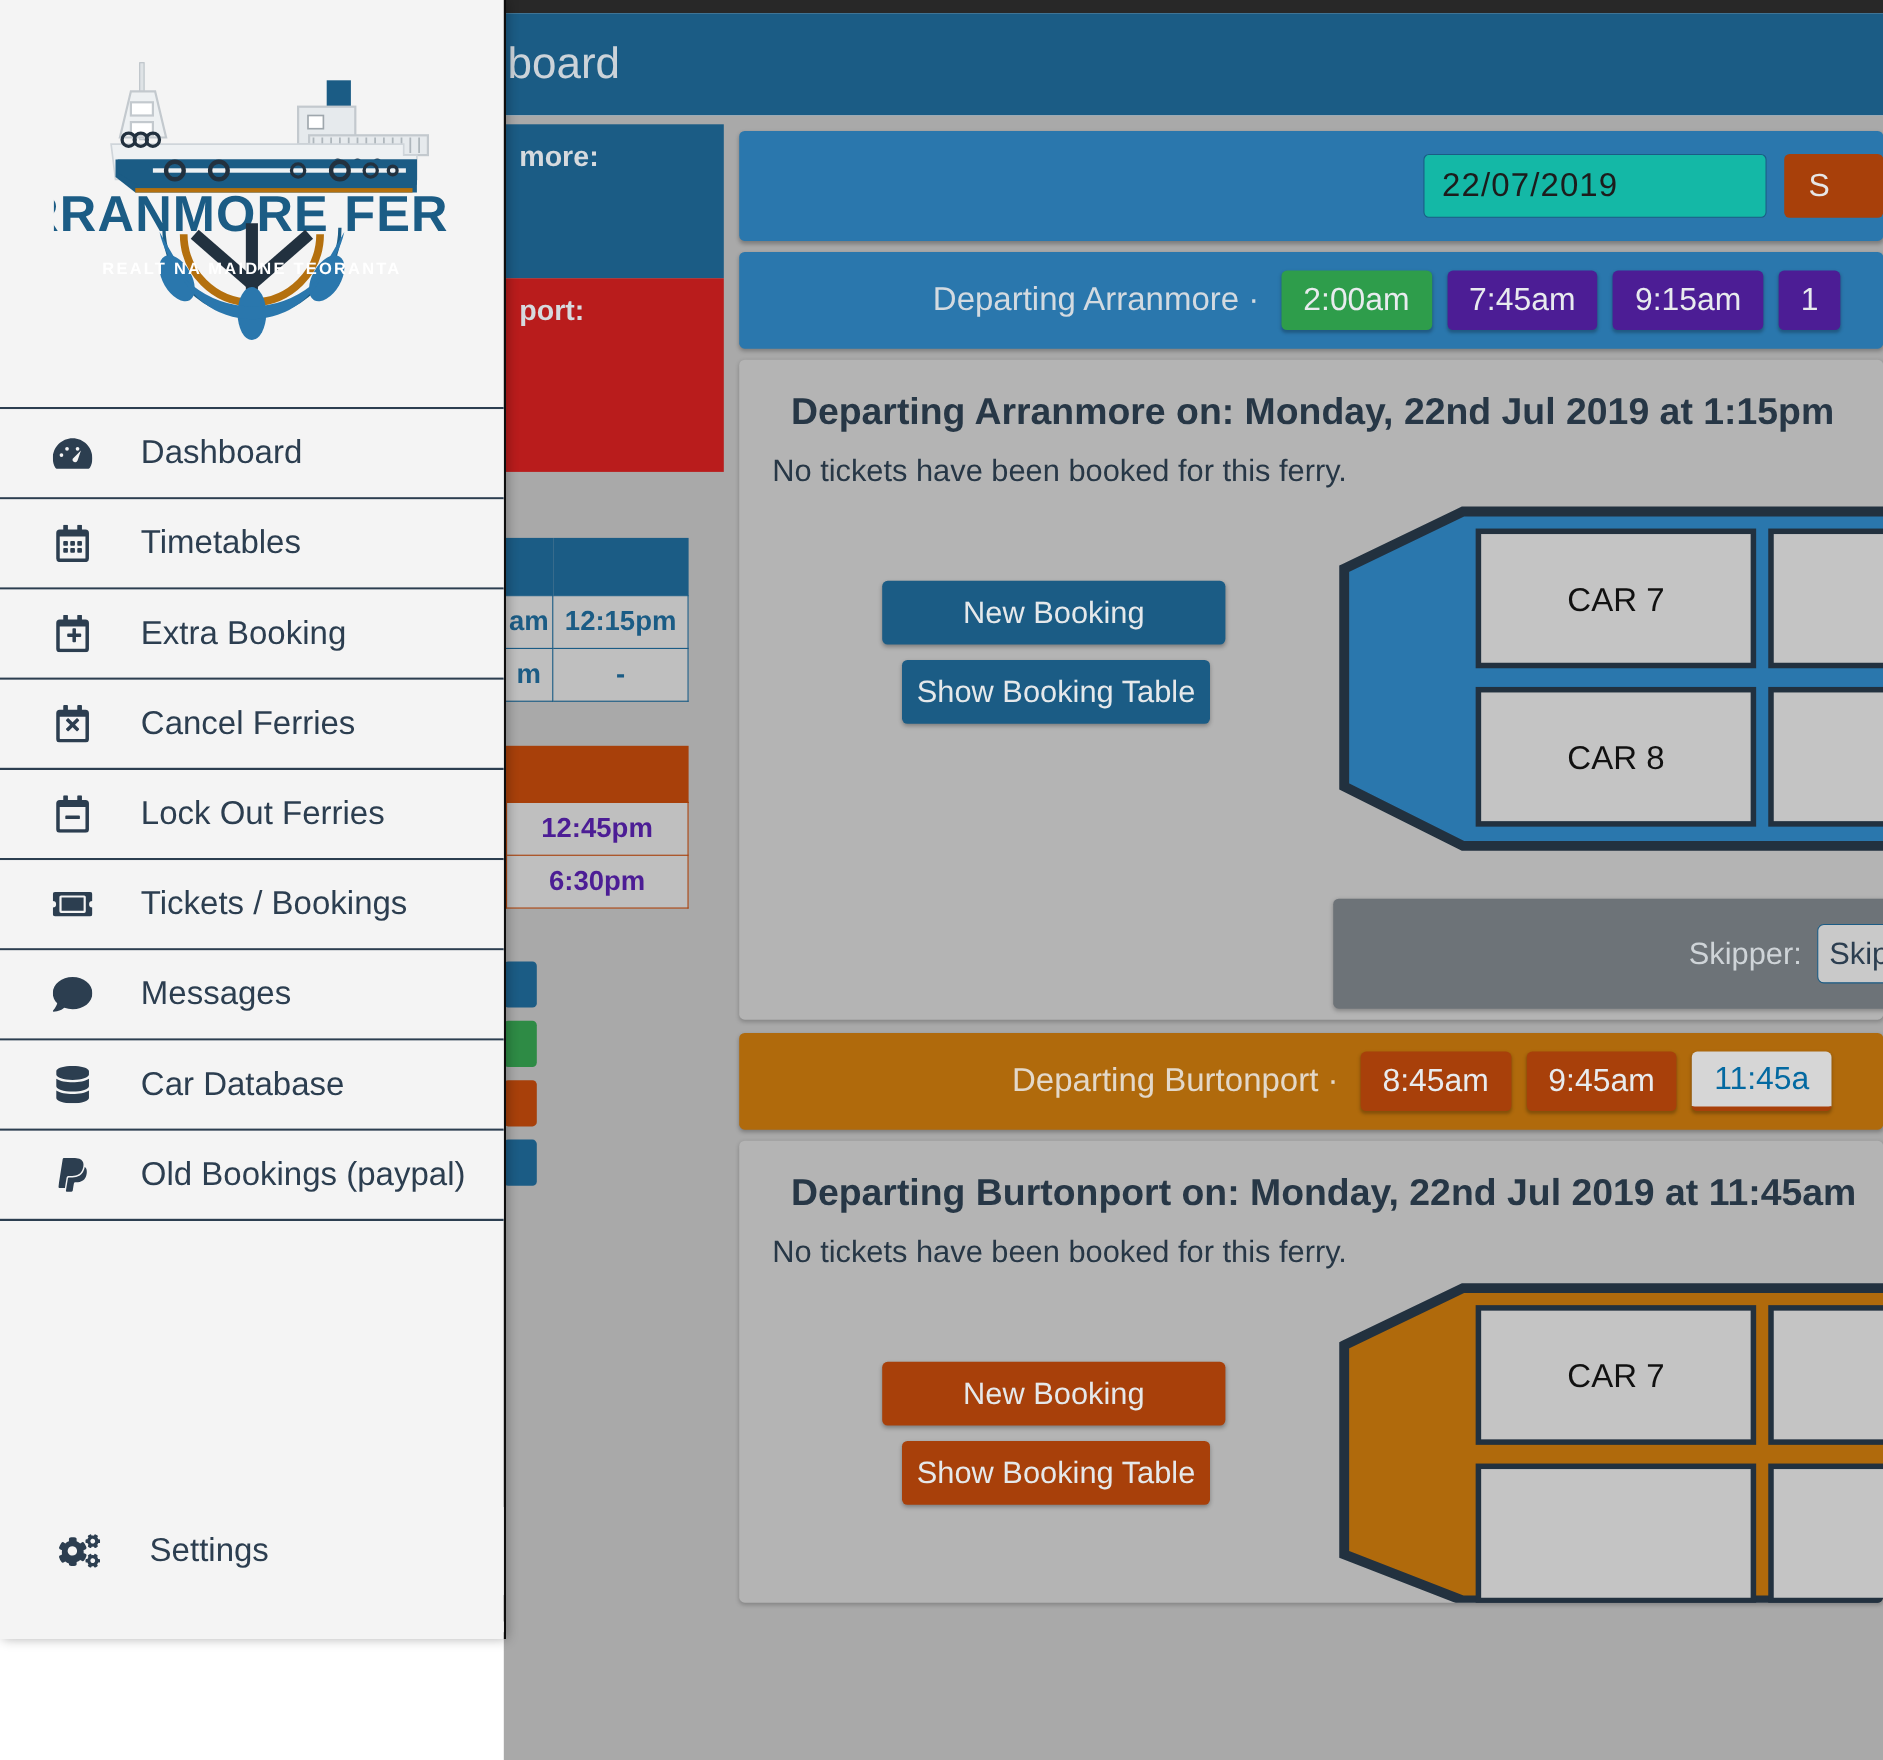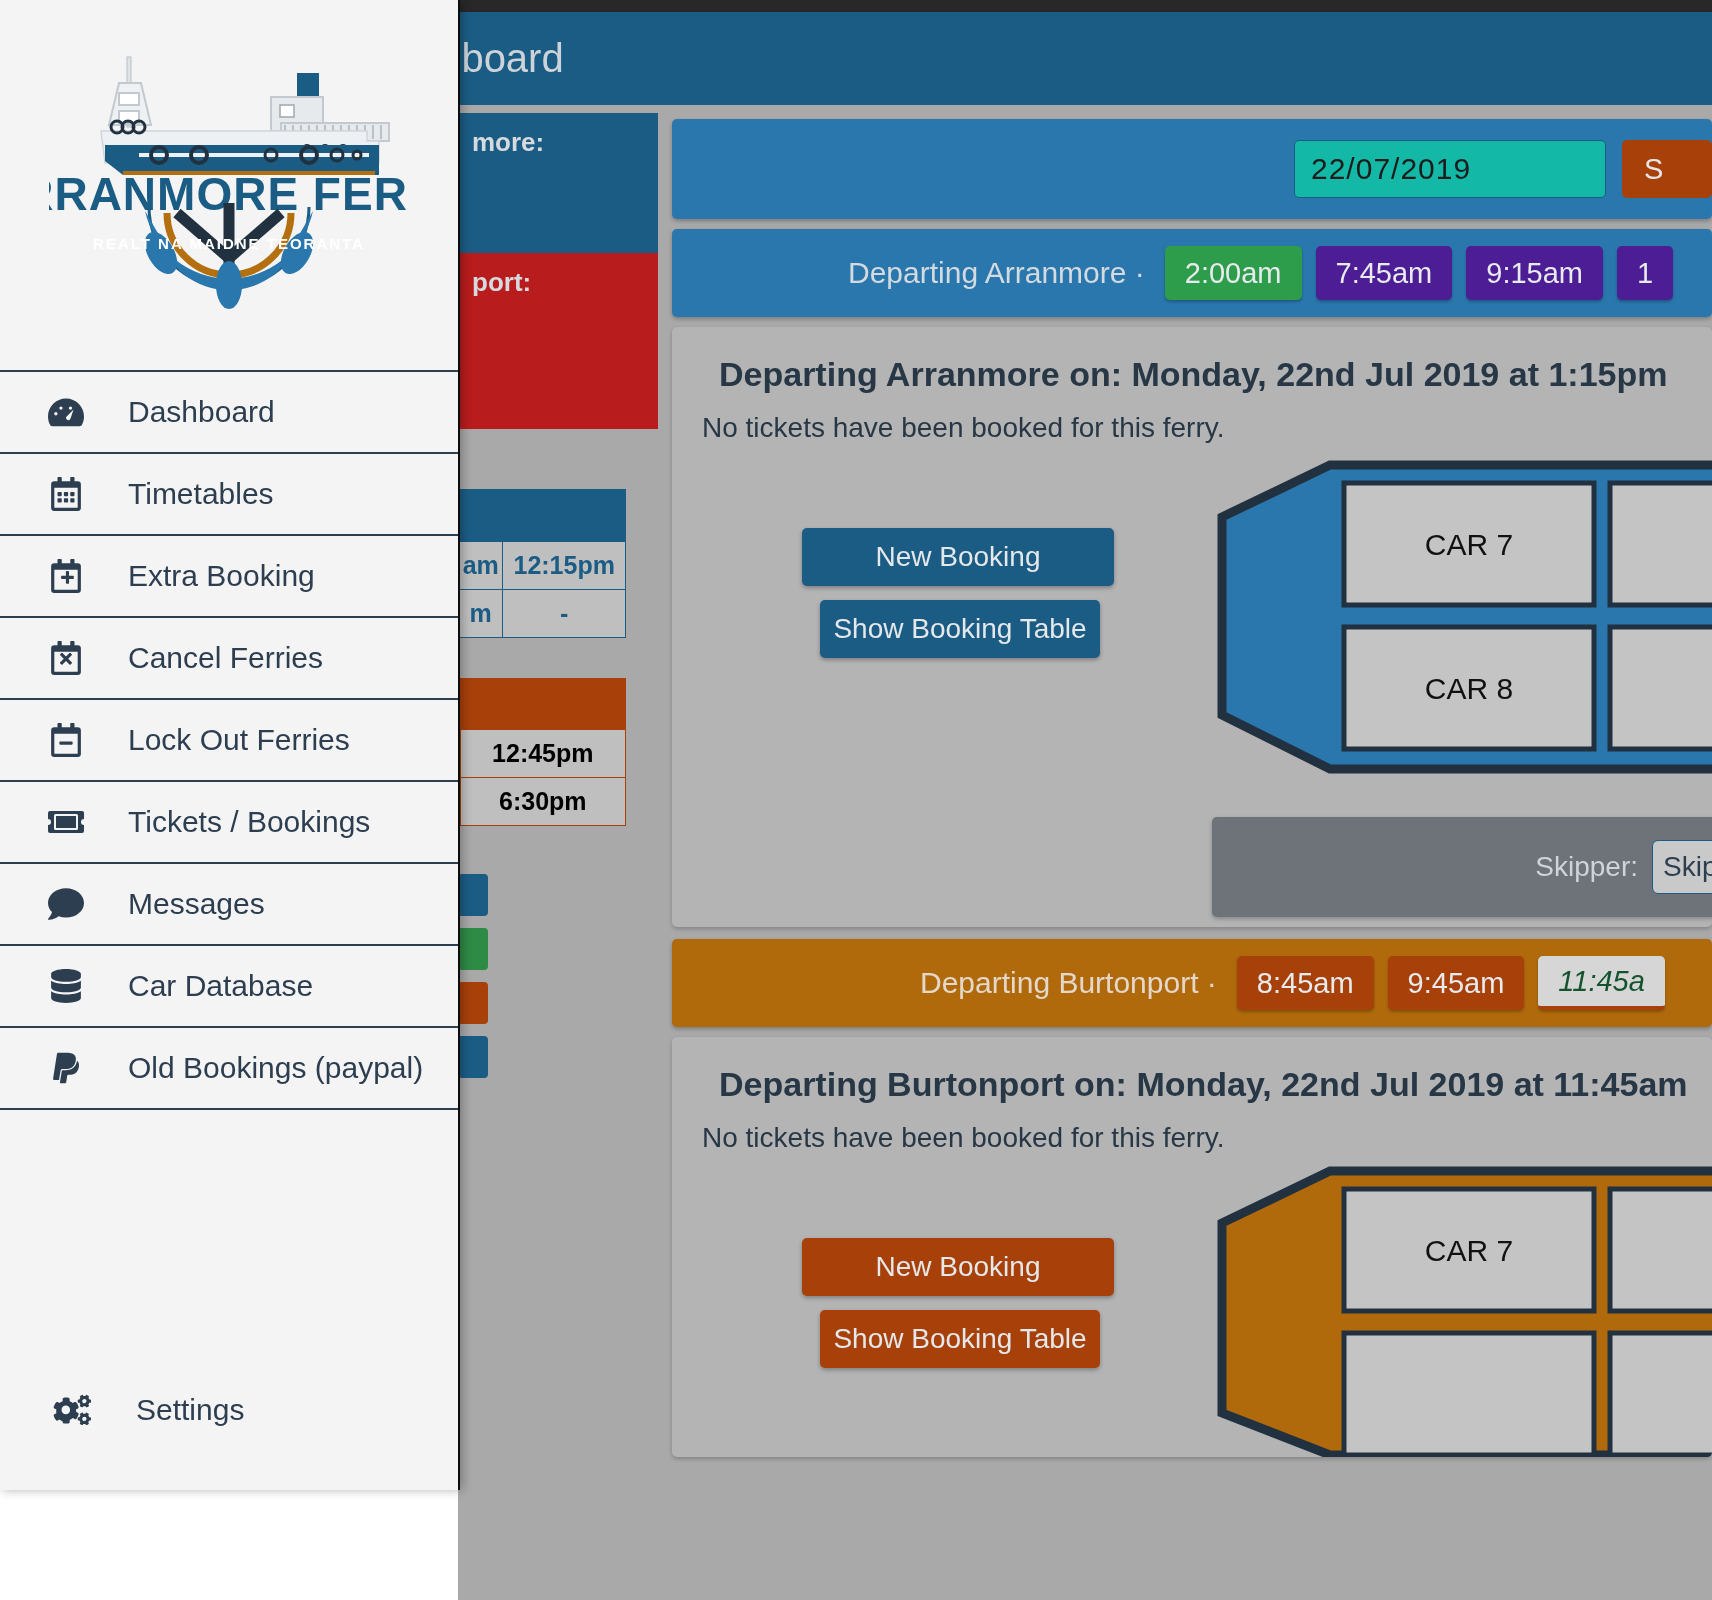--- a/index.html
+++ b/index.html
@@ -47,21 +47,21 @@
   .lc-blue  { background:#1b5c85; height:140px; }
   .lc-orange{ background:#b91c1c; height:176px; }
 
   .lc-table { margin-top:60px; width:168px; border-collapse:collapse; }
   .lc-thead-blue { background:#1b5c85; height:52px; }
   .lc-thead-orange { background:#a8400a; height:52px; }
   .lc-td {
     background:#bfbfbf; border:1px solid #1b5c85; color:#1b5c85;
     font-weight:bold; font-size:25px; text-align:center; height:48px;
   }
-  .lc-td.or { border-color:#a8400a; color:#000000; }
+  .lc-td.or { border-color:#a8400a; color:#4c1d95; }
 
   .lc-btns { margin-top:48px; }
   .lc-btn { width:30px; height:42px; margin-bottom:12px; border-radius:4px; }
   .lc-btn.b1{background:#1b5c85;} .lc-btn.b2{background:#2e8b45;}
   .lc-btn.b3{background:#a8400a;} .lc-btn.b4{background:#1b5c85;}
 
   
   .main-col { position:absolute; left:214px; top:14px; width:1040px; }
 
   .bar {
@@ -96,21 +96,21 @@
   .time-chip {
     border:none; border-radius:5px; height:54px; padding:0 20px;
     font-size:29px; color:#e8ebee; white-space:nowrap;
     box-shadow:0 2px 3px rgba(0,0,0,.25);
     font-family:"Liberation Sans", sans-serif;
   }
   .time-chip.blue   { background:#4c1d95; }
   .time-chip.green  { background:#2e9d4b; }
   .time-chip.orange { background:#a8400a; }
   .time-chip.active-light {
-    background:#d6d6d6; color:#14532d; border-bottom:4px solid #a8400a;font-style:italic;
+    background:#d6d6d6; color:#0369a1; border-bottom:4px solid #a8400a;
   }
 
   
   .detail-card {
     background:#b4b4b4; border-radius:5px; padding:28px 30px 34px 30px;
     margin-bottom:12px; position:relative; overflow:hidden;
     box-shadow:0 2px 4px rgba(0,0,0,.22);
     min-height:330px;
   }
   .detail-title { font-size:34px; font-weight:bold; color:#273746; margin-bottom:18px; white-space:nowrap;margin-left:17px;}

